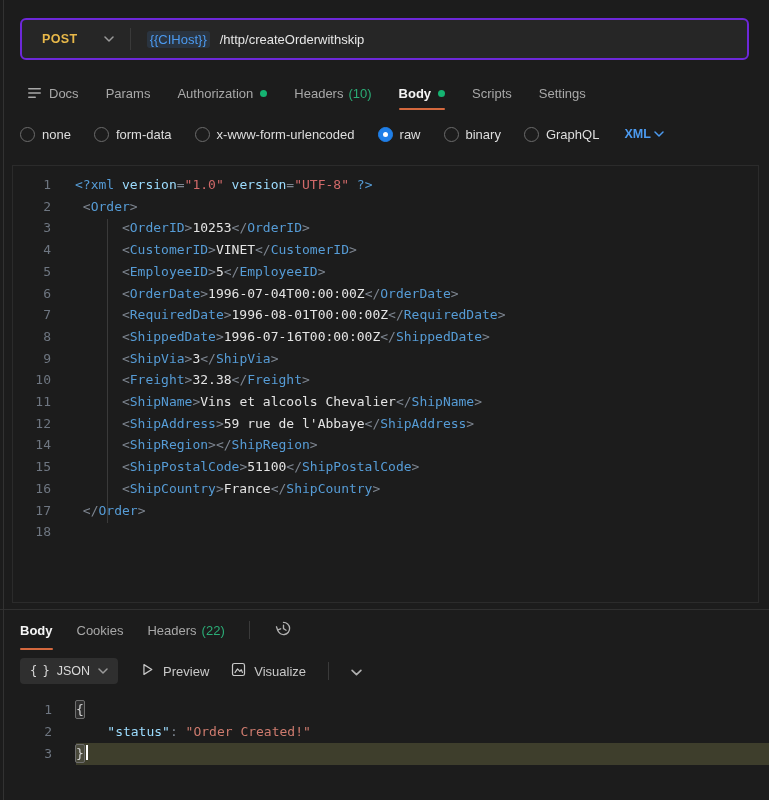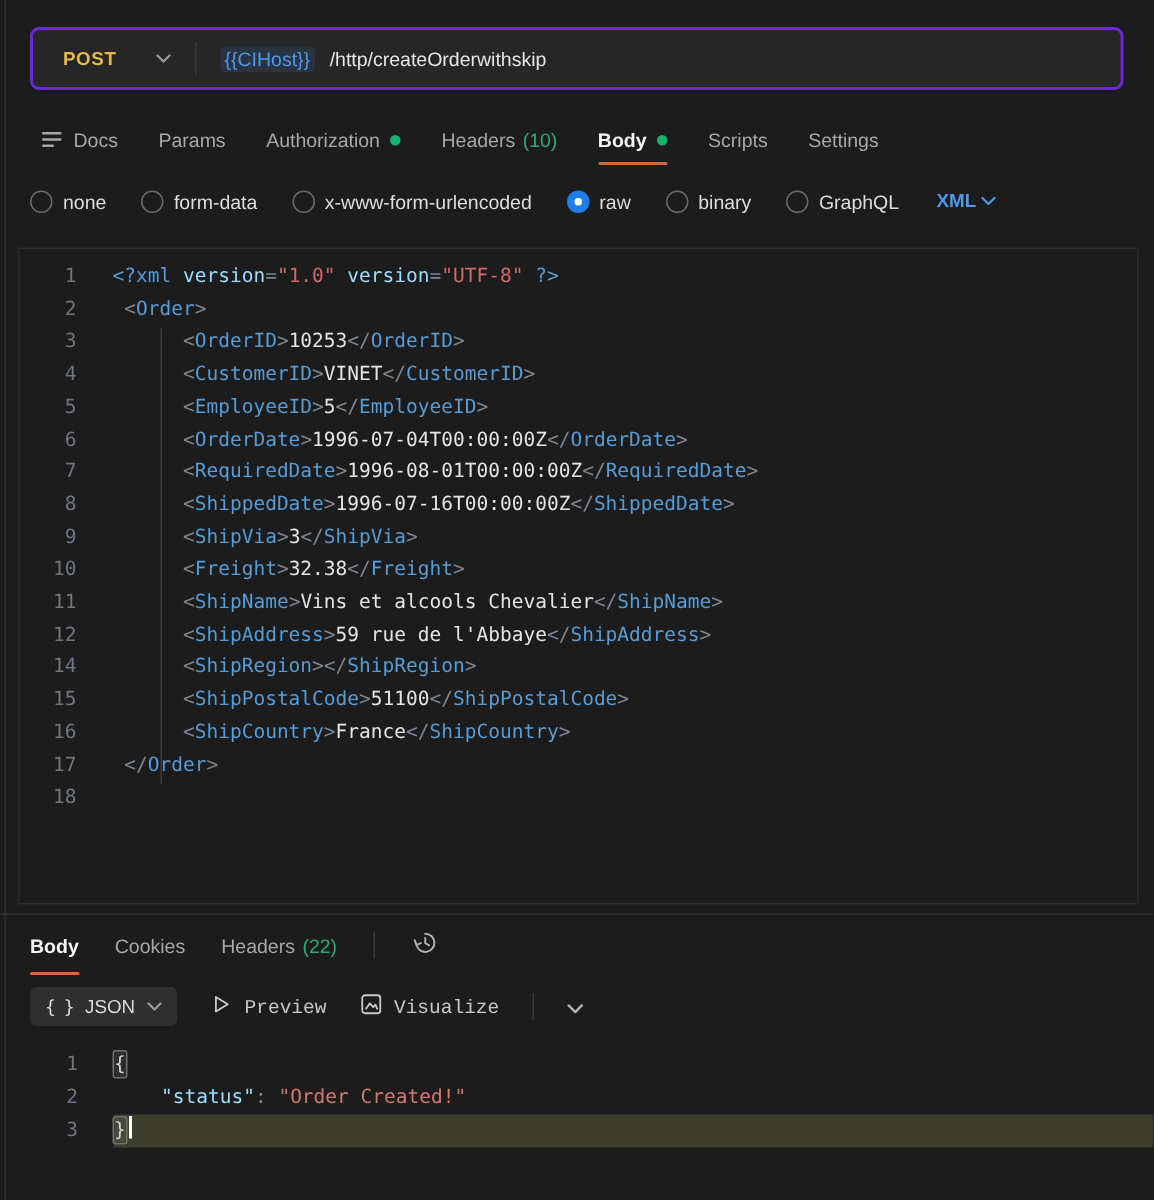--- a/index.html
+++ b/index.html
@@ -68,21 +68,21 @@
 
   
   .response { margin-top:6px; border-top:1px solid #303030; }
   .res-tabs { display:flex; align-items:center; gap:24px; padding:0 20px; height:40px; }
   .res-tools { display:flex; align-items:center; gap:22px; padding:0 20px; height:42px; }
   .fmt-btn { display:flex; align-items:center; gap:8px; background:#2f2f2f; border:none; border-radius:4px;
              padding:6px 10px; color:#dadada; font-size:12.5px; cursor:pointer;
              font-family:"Liberation Sans", sans-serif; }
   .brace-ico { font-family:"DejaVu Sans Mono", monospace; font-size:12px; color:#dadada; letter-spacing:-1px; }
   .tool-btn { display:flex; align-items:center; gap:8px; background:none; border:none; color:#c9c9c9;
-              font-size:13px; cursor:pointer; font-family:Liberation Mono, monospace; }
+              font-size:13px; cursor:pointer; font-family:Liberation Sans, sans-serif; }
   .icon-btn { background:none; border:none; display:inline-flex; cursor:pointer; padding:0; }
   .res-editor { padding-top:7px; }
   .rrow { line-height:22px; }
   .rrow .ln { width:52px; margin-right:24px; }
   .rrow.active .code { background:#3e3e2c; }
 </style>
 </head>
 <body>
 
 <div class="app">

